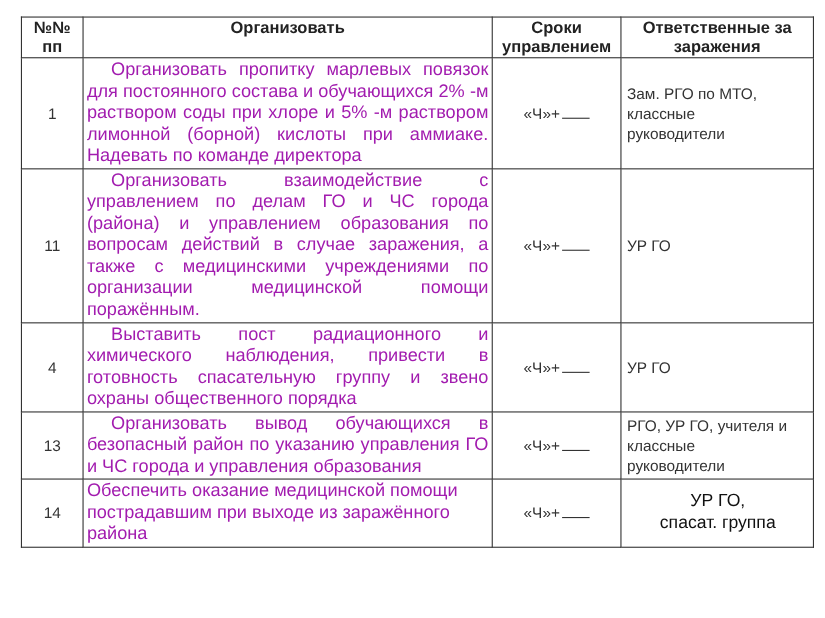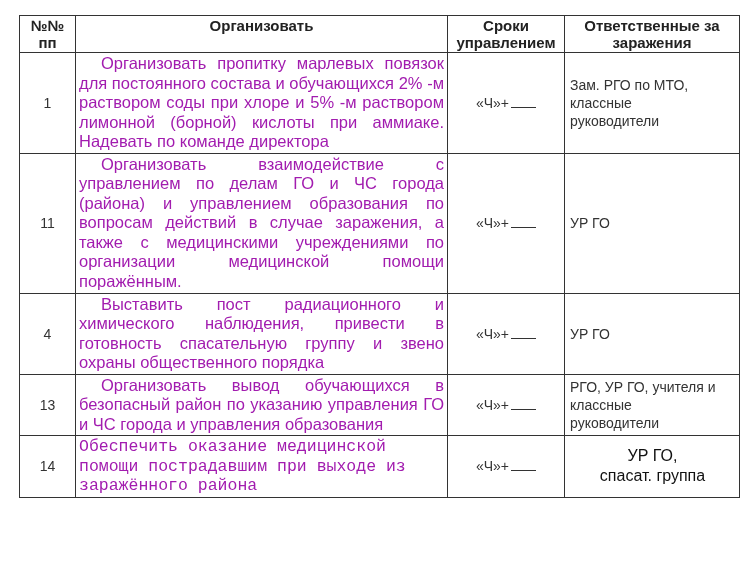--- a/index.html
+++ b/index.html
@@ -48,21 +48,20 @@
       padding: 1px 3px 1px 3px !important;
       text-align: justify;
       color: #a21caf;
     }
     td.activity .indent {
       display: inline-block;
       width: 22px;
     }
     td.activity.last-left {
       text-align: left;
-      font-family: Liberation Mono, monospace;
     }
     td.activity p {
       margin: 0;
       text-align-last: left;
     }
     td.term {
       text-align: center;
       font-size: 14px;
       color: #333;
     }

